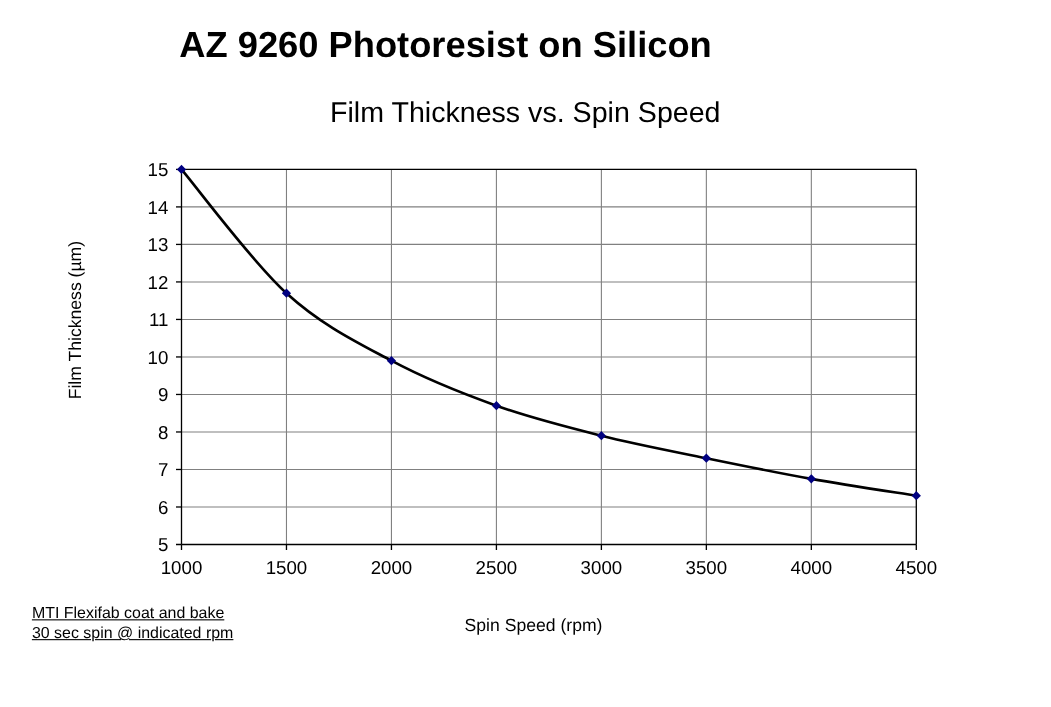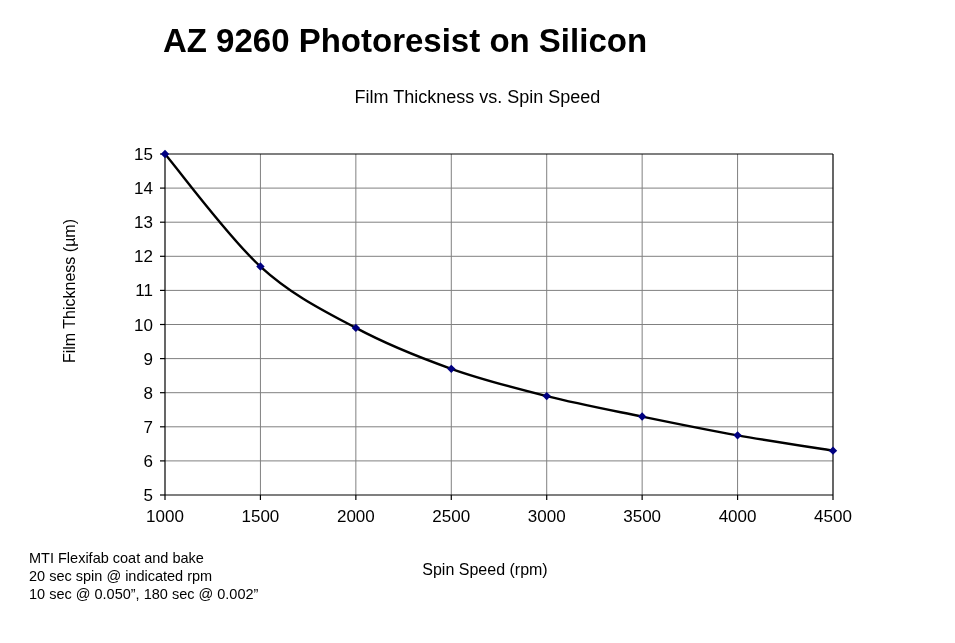--- a/index.html
+++ b/index.html
@@ -26,21 +26,21 @@
     font-weight: bold;
     letter-spacing: 0px;
   }
 
   #chart-subtitle {
     position: absolute;
     left: 0;
     top: 87px;
     width: 955px;
     text-align: center;
-    font-size: 18px;
+    font-size: 26px;
     font-weight: normal;
   }
 
   #plot-wrap {
     position: absolute;
     left: 0;
     top: 0;
     width: 955px;
     height: 643px;
   }
@@ -81,20 +81,21 @@
   #notes {
     position: absolute;
     left: 29px;
     top: 549px;
     font-size: 14.5px;
     line-height: 18.2px;
     white-space: nowrap;
   }
   #notes div {
     height: 18.2px;
+    text-decoration: underline;
   }
 </style>
 </head>
 <body>
 
 <div id="chart-title">AZ 9260 Photoresist on Silicon</div>
 <div id="chart-subtitle">Film Thickness vs. Spin Speed</div>
 
 <div id="plot-wrap">
   <svg id="plot-svg" width="955" height="643">
@@ -181,15 +182,14 @@
         <polygon points="833,446.47 837.2,450.67 833,454.87 828.8,450.67" fill="#000080"></polygon>
       </g>
   </svg>
 
   <div id="y-axis-title">Film Thickness (µm)</div>
   <div id="x-axis-title">Spin Speed (rpm)</div>
 </div>
 
 <div id="notes">
   <div>MTI Flexifab coat and bake</div>
-  <div>20 sec spin @ indicated rpm</div>
-  <div>10 sec @ 0.050”, 180 sec @ 0.002”</div>
+  <div>30 sec spin @ indicated rpm</div>
 </div>
 
 </body></html>

